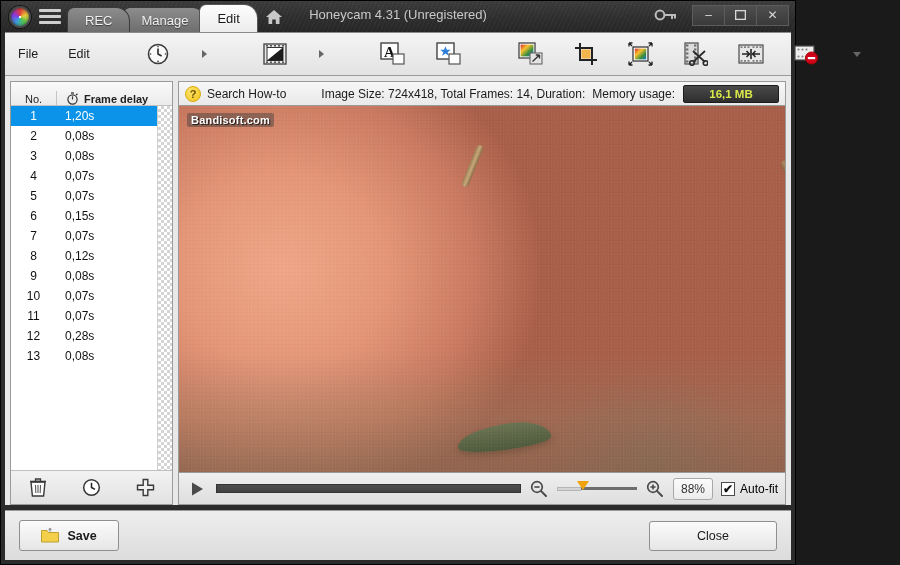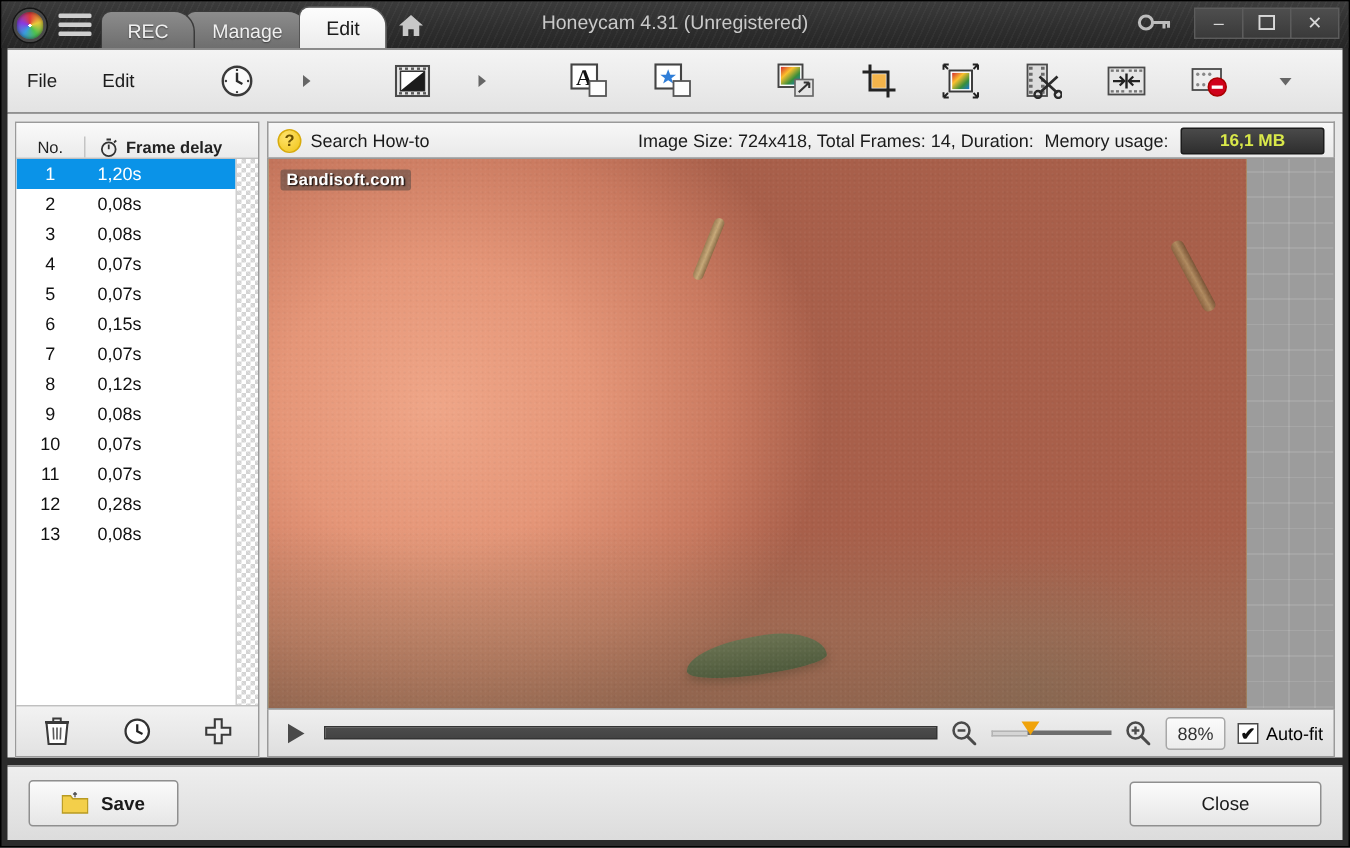--- a/index.html
+++ b/index.html
@@ -5,21 +5,21 @@
   * { box-sizing: border-box; margin: 0; padding: 0; }
   body {
     width: 900px; height: 565px;
     font-family: "Liberation Sans", sans-serif;
     font-size: 12px;
     background: #1a1a1a;
     overflow: hidden;
     -webkit-font-smoothing: antialiased;
   }
   .window {
-    width: 900px; height: 565px;
+    width: 796px; height: 565px;
     position: relative;
     background: #2b2b2b;
     border: 1px solid #000;
     display: flex; flex-direction: column;
   }
 
   
   .titlebar {
     height: 31px;
     flex: 0 0 31px;

